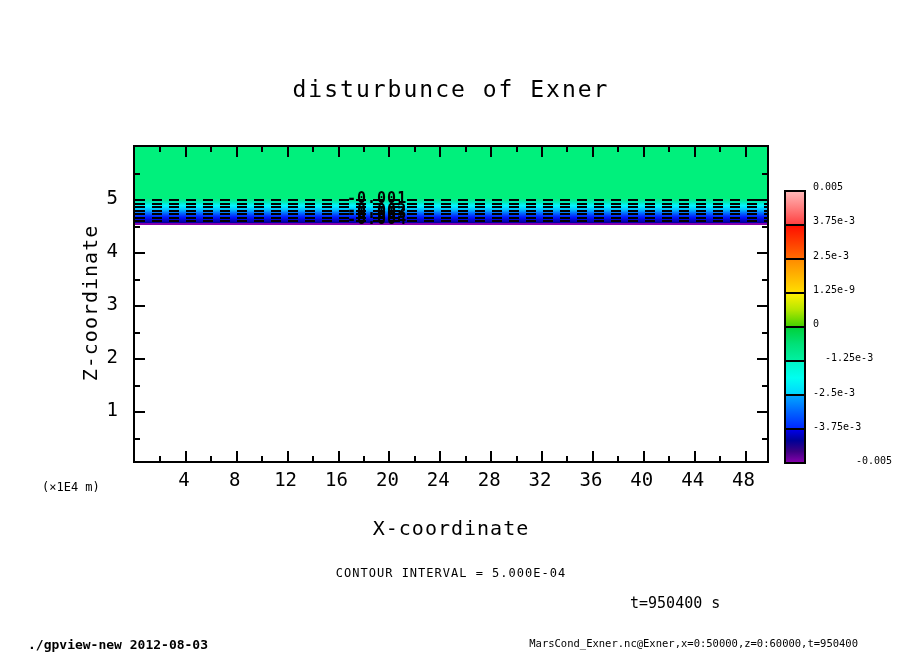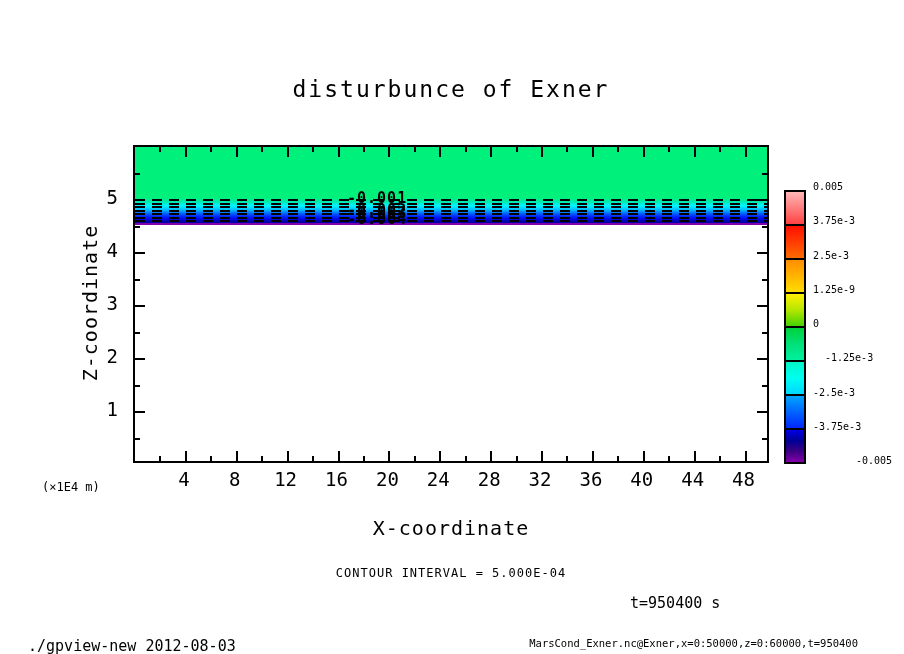--- a/index.html
+++ b/index.html
@@ -21,21 +21,21 @@
   #yaxis-name{left:90px;top:303px;transform:translate(-50%,-50%) rotate(-90deg);white-space:nowrap;font-size:20px;letter-spacing:1px;}
   #xunit{left:640px;top:489px;width:150px;text-align:center;font-size:17px;}
   #yunit{left:42px;top:480px;font-size:12px;}
   #colorbar{left:784px;top:190px;width:22px;height:274px;border:2px solid #000;box-sizing:border-box;
             display:flex;flex-direction:column;}
   .cblock{flex:1 1 0;border-bottom:2px solid #000;}
   .cblock:last-child{border-bottom:none;}
   .cbarlab{position:absolute;left:813px;font-size:10px;white-space:nowrap;}
   #contour-interval{left:133px;top:566px;width:636px;text-align:center;font-size:12px;letter-spacing:1px;}
   #time-label{left:630px;top:594px;font-size:15px;}
-  #footer-left{left:28px;top:637px;font-size:15px;}
+  #footer-left{left:28px;top:637px;font-size:13px;font-weight:bold;}
   #footer-right{right:46px;top:637px;font-size:10.5px;}
 </style>
 </head>
 <body>
 
 <div id="canvas">
   <div class="abs" id="plot-title">disturbunce of Exner</div>
 
   <div class="abs" id="plot">
     <div class="fillgreen" style="background: rgb(0, 240, 124);"></div>

